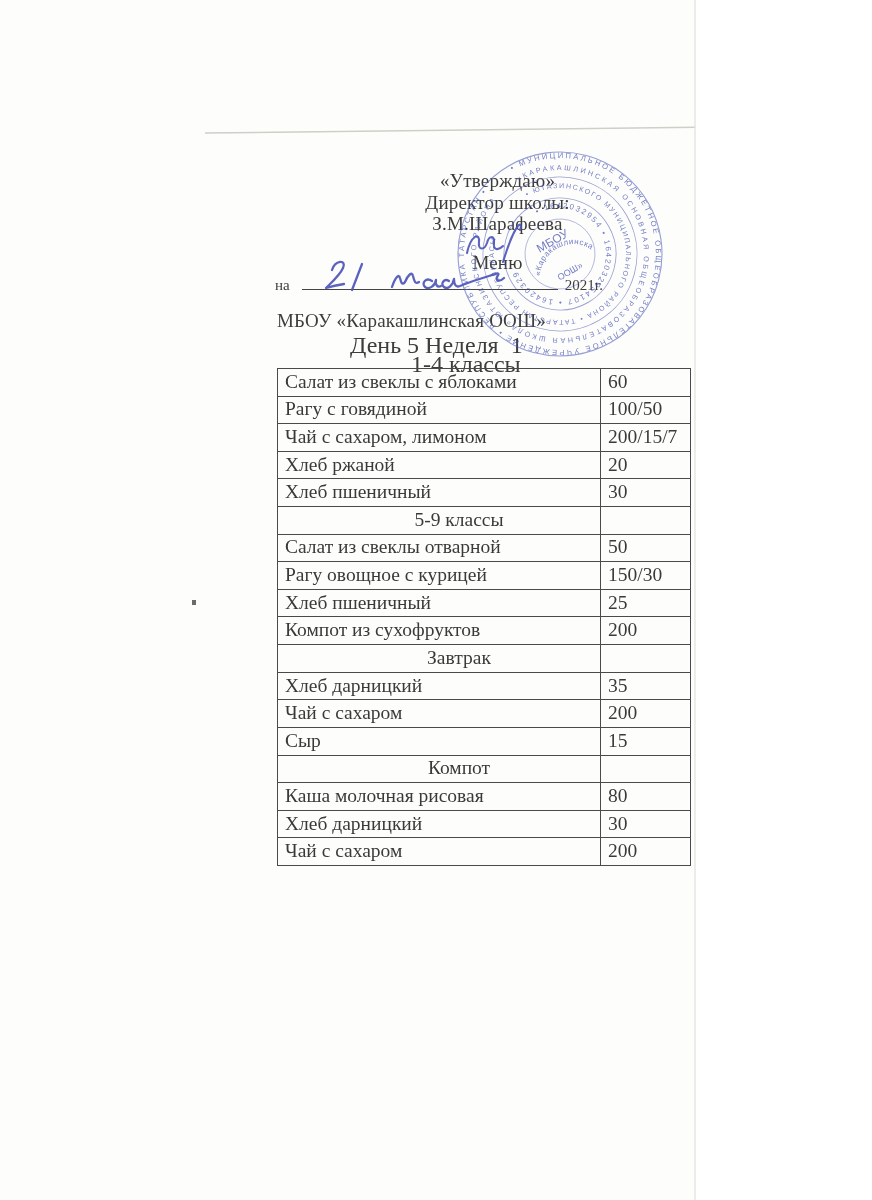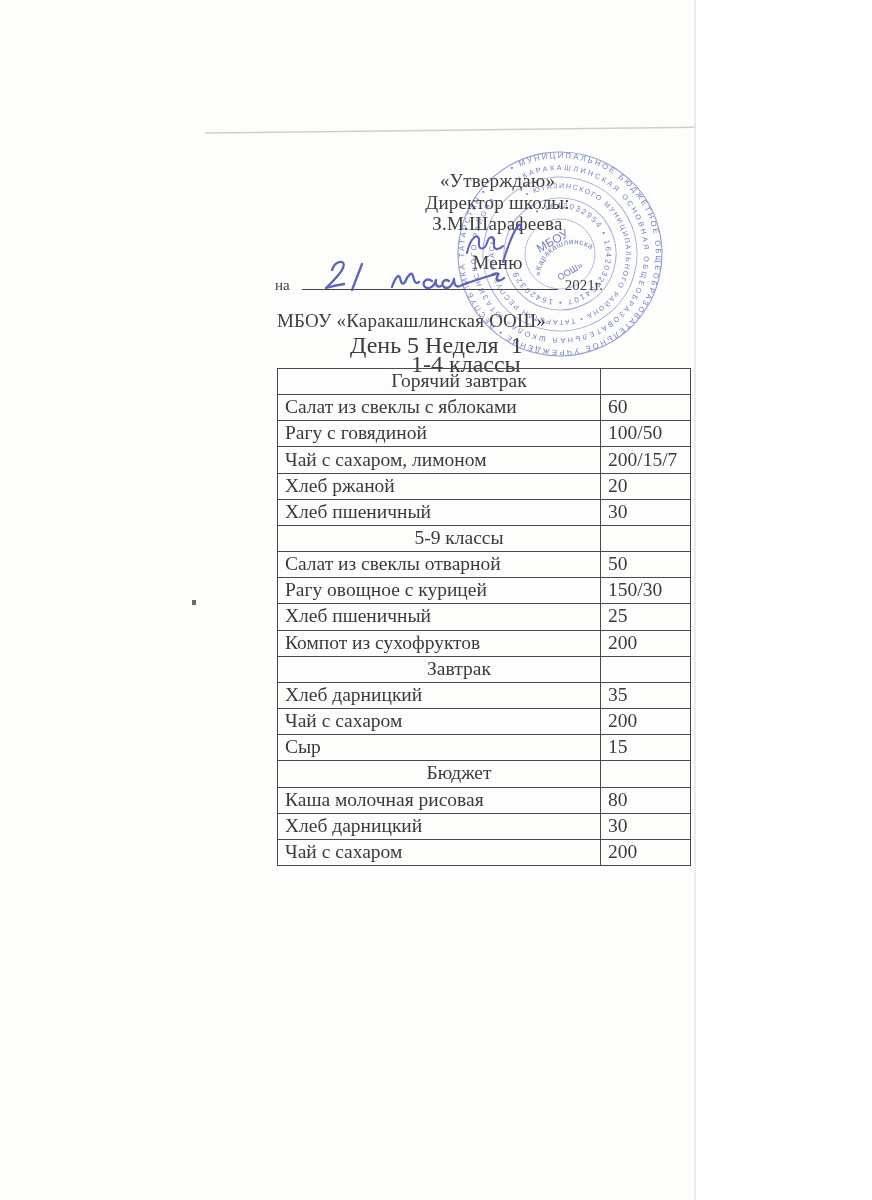--- a/index.html
+++ b/index.html
@@ -94,24 +94,20 @@
   <div class="dayweek-line">День 5 Неделя  1</div>
   <div class="grades-line">1-4 классы</div>
 
   <table class="menu">
     <colgroup>
       <col style="width:323px">
         <col style="width:90px">
     </colgroup>
     <tbody>
         <tr>
-          <td class="section">Горячий завтрак</td>
-          <td></td>
-        </tr>
-        <tr>
           <td>Салат из свеклы с яблоками</td>
           <td>60</td>
         </tr>
         <tr>
           <td>Рагу с говядиной</td>
           <td>100/50</td>
         </tr>
         <tr>
           <td>Чай с сахаром, лимоном</td>
           <td>200/15/7</td>
@@ -154,21 +150,21 @@
         </tr>
         <tr>
           <td>Чай с сахаром</td>
           <td>200</td>
         </tr>
         <tr>
           <td>Сыр</td>
           <td>15</td>
         </tr>
         <tr>
-          <td class="section">Бюджет</td>
+          <td class="section">Компот</td>
           <td></td>
         </tr>
         <tr>
           <td>Каша молочная рисовая</td>
           <td>80</td>
         </tr>
         <tr>
           <td>Хлеб дарницкий</td>
           <td>30</td>
         </tr>

